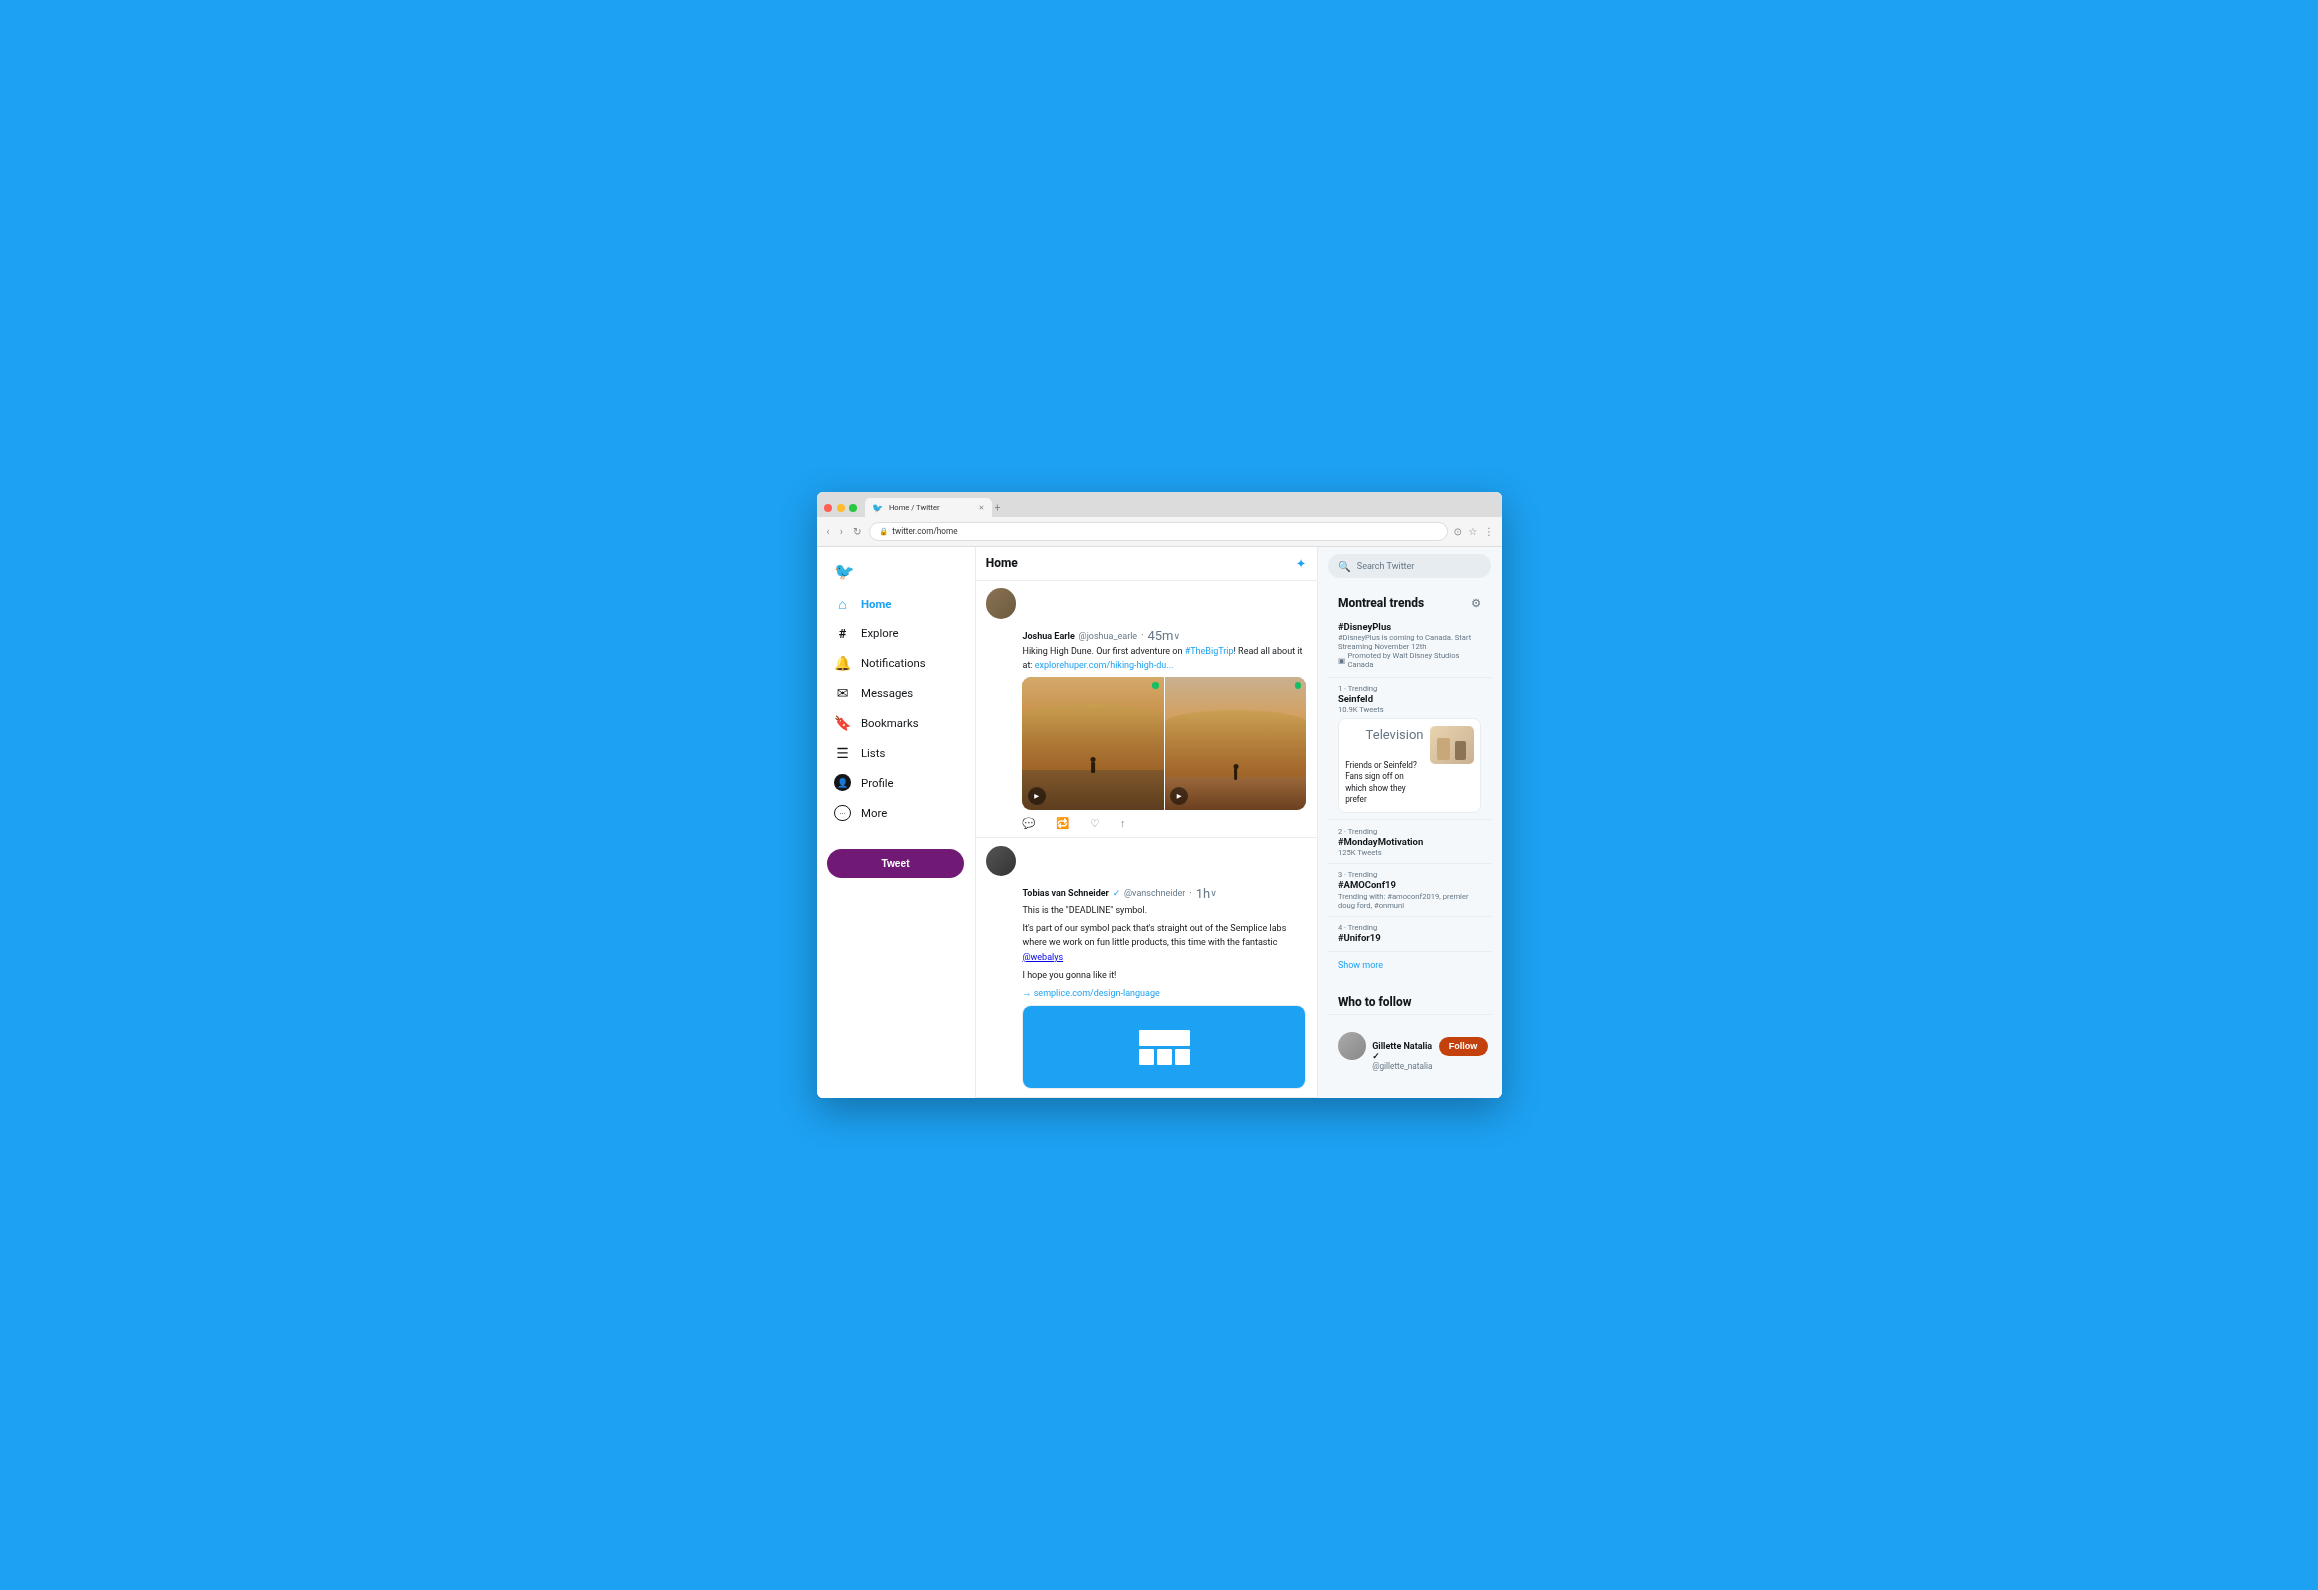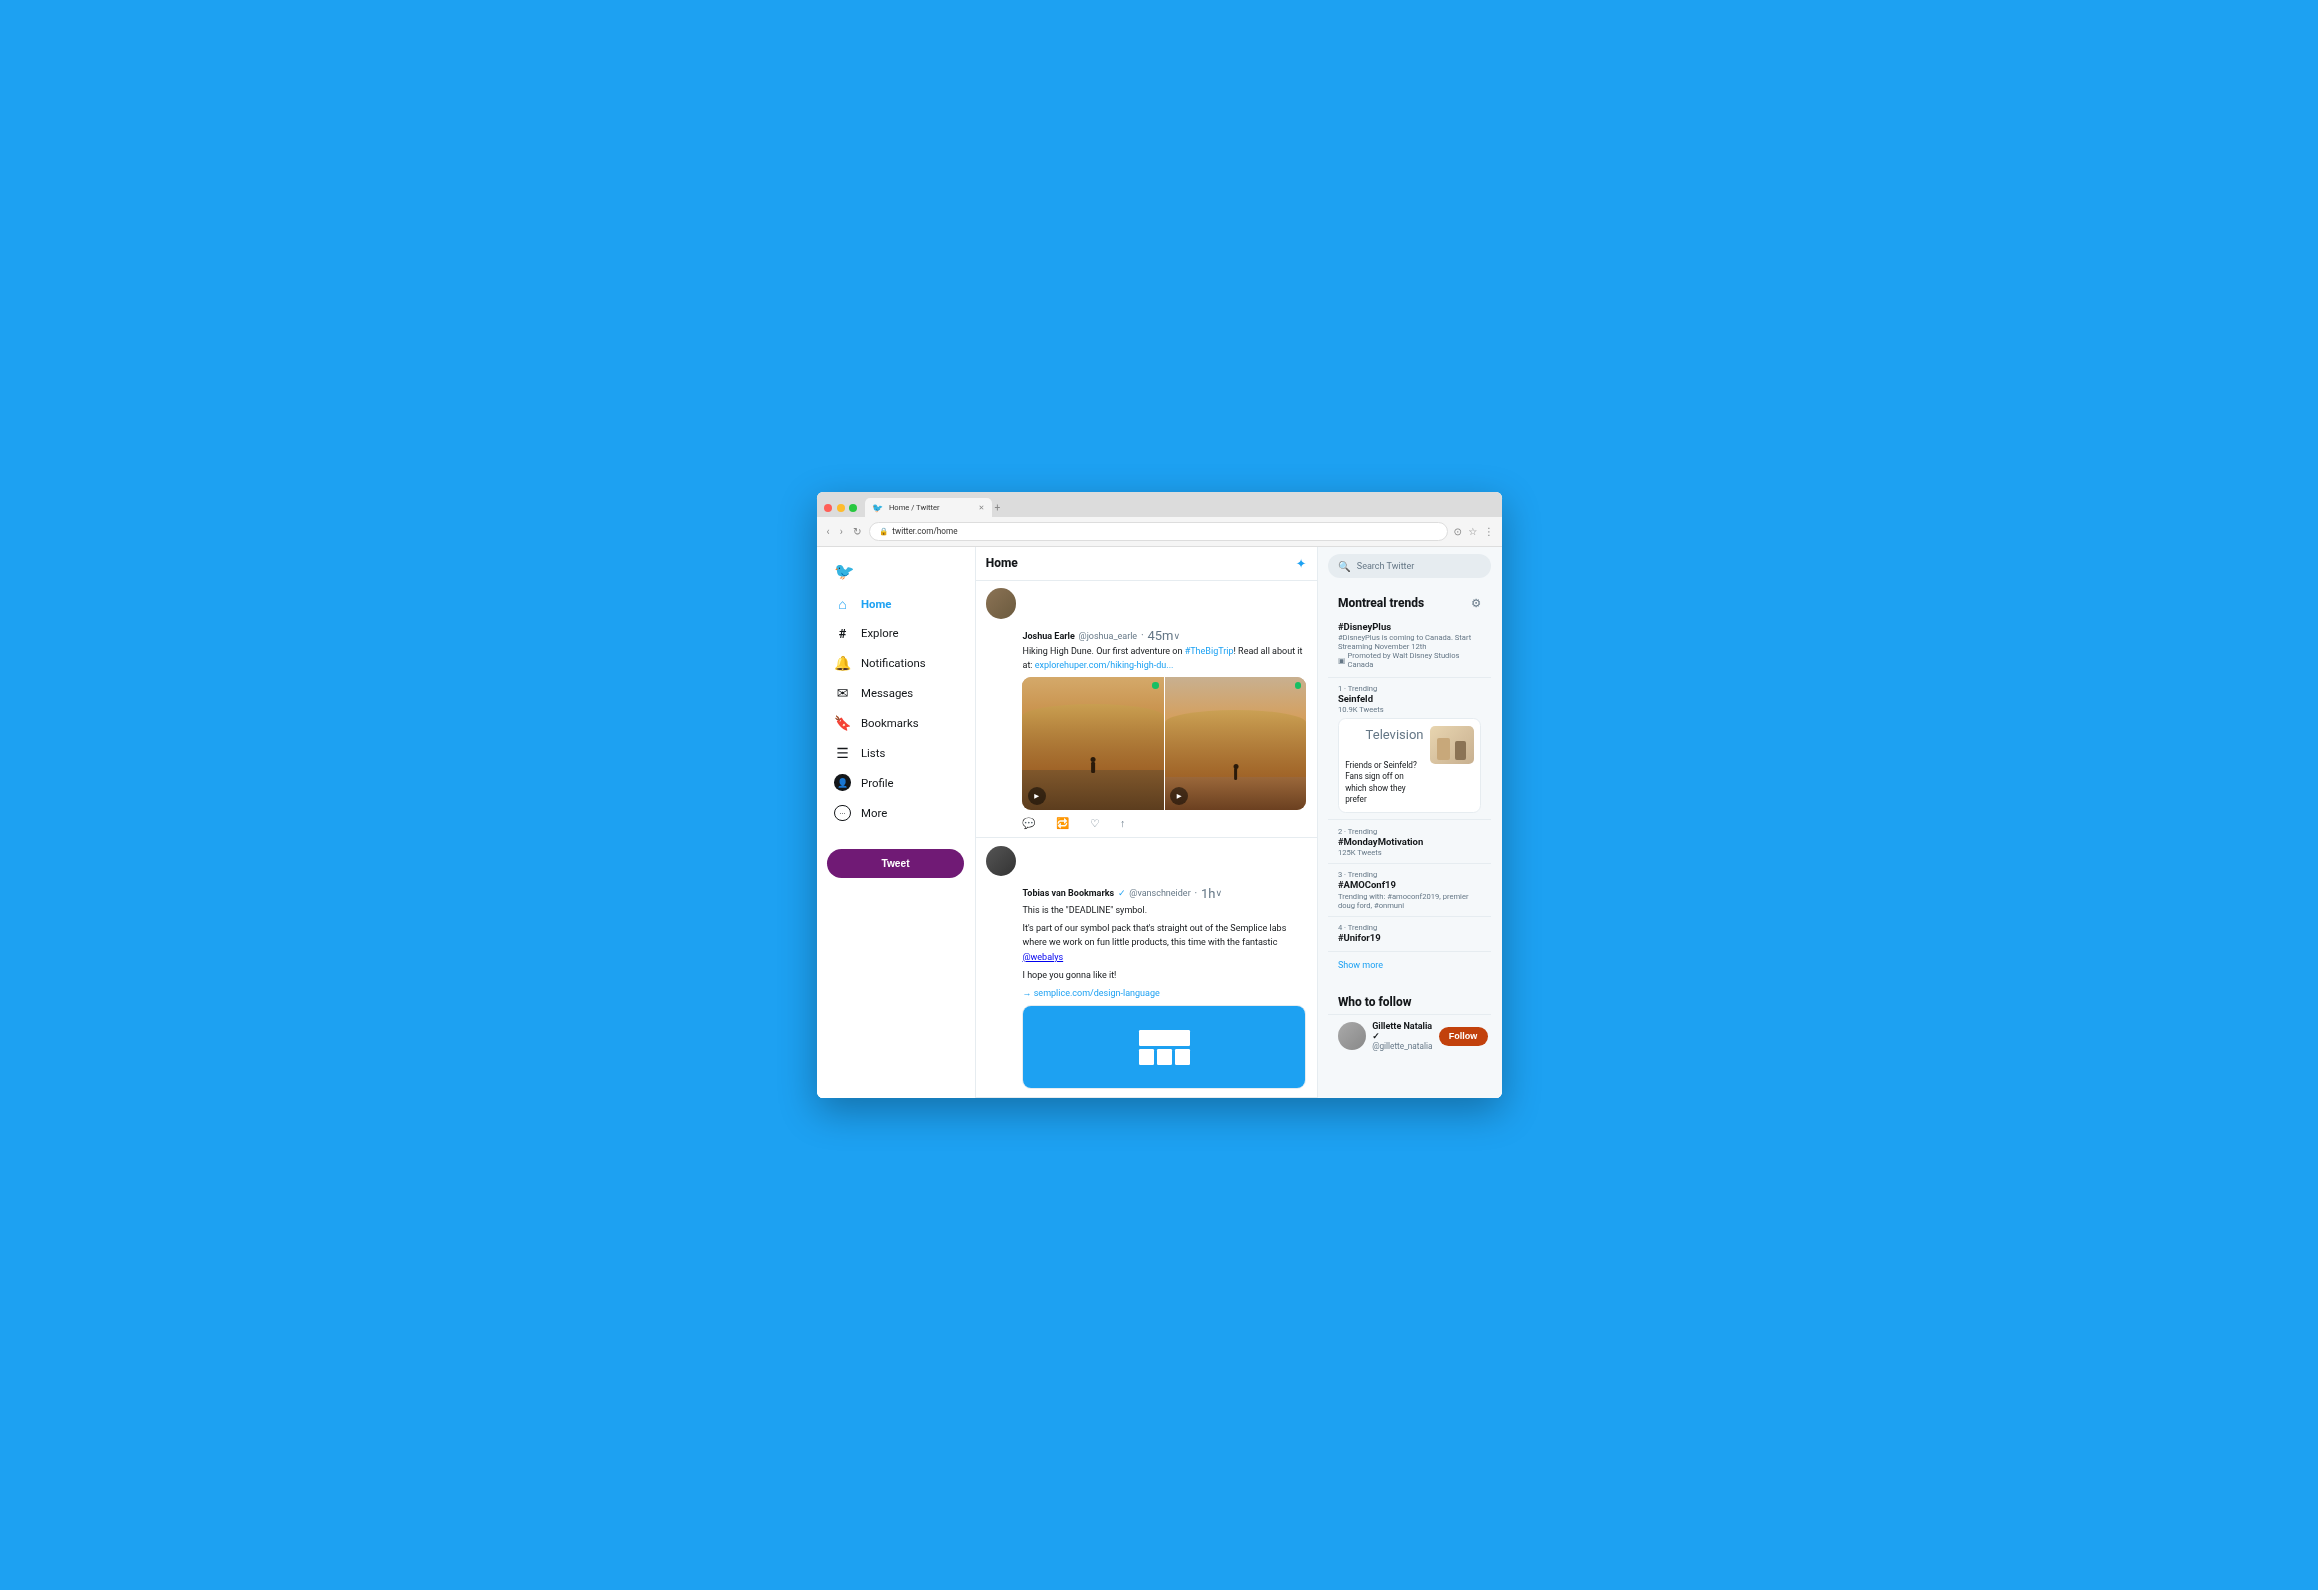--- a/index.html
+++ b/index.html
@@ -458,21 +458,21 @@
       padding: 6.3px 10.2px;
       border-top: 0.6px solid #e6ecf0;
     }
     .wtf-avatar {
       width: 28px;
       height: 28px;
       border-radius: 50%;
       background: linear-gradient(135deg, #667eea, #764ba2);
       flex-shrink: 0;
     }
-    .wtf-info { flex: 1; }
+    .wtf-info { flex: 1; margin-top: 20px; }
     .wtf-name { font-size: 9px; font-weight: 700; color: #14171a; }
     .wtf-handle { font-size: 8.2px; color: #657786; }
     .follow-btn {
       background: #c2410c;
       color: #fff;
       border: none;
       border-radius: 19px;
       padding: 4.4px 10.2px;
       font-size: 9px;
       font-weight: 700;
@@ -610,21 +610,21 @@
             </div>
           </div>
         </div>
       </div>
 
       <div class="tweet">
         <div class="avatar-placeholder-2"></div>
         <div class="tweet-content">
           <div class="tweet-header">
             <div class="tweet-user-info">
-              <span class="tweet-name">Tobias van Bookmarks</span>
+              <span class="tweet-name">Tobias van Schneider</span>
               <span class="verified-badge">✓</span>
               <span class="tweet-handle">@vanschneider</span>
               <span class="tweet-dot">·</span>
               <span class="tweet-time">1h</span>
             </div>
             <span class="tweet-chevron">∨</span>
           </div>
           <div class="tweet-text-body">This is the "DEADLINE" symbol.</div>
           <div class="tweet-text-body">
             It's part of our symbol pack that's straight out of the Semplice labs where we work on fun little products, this time with the fantastic <a href="#">@webalys</a>

